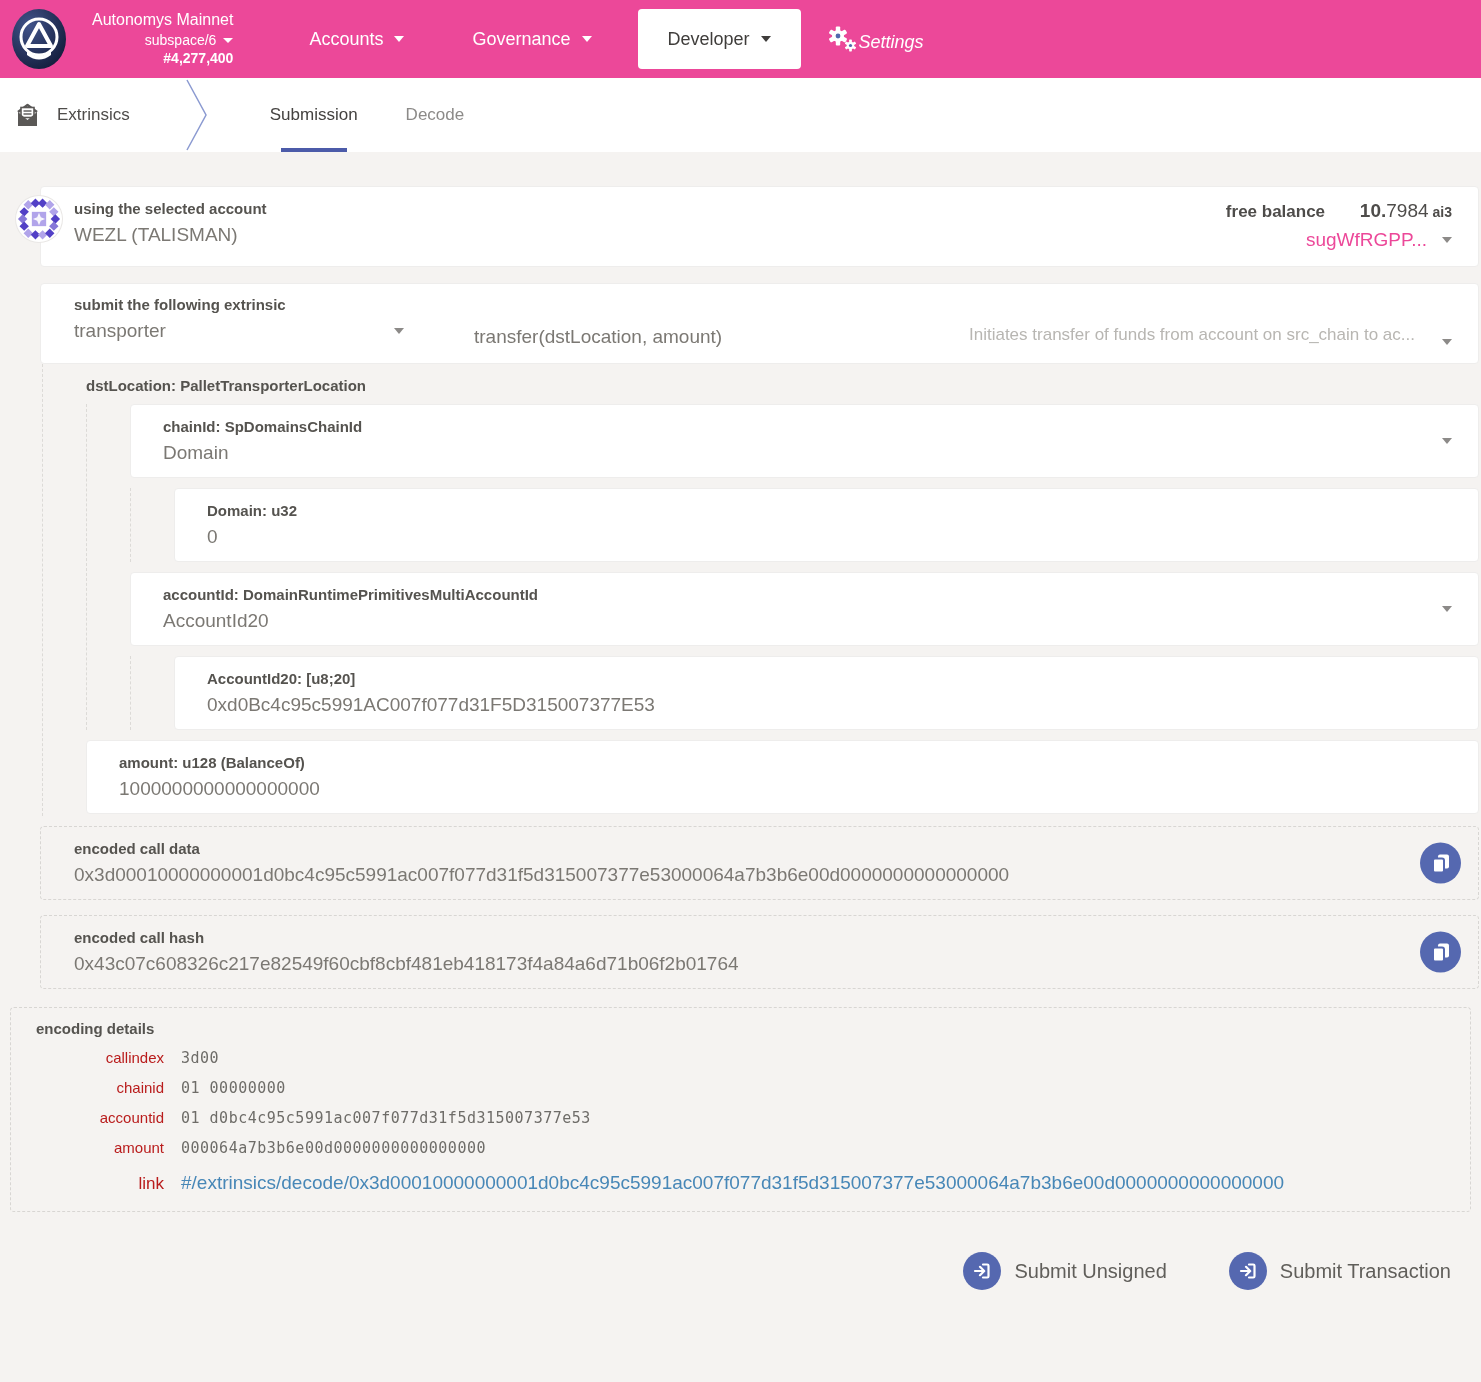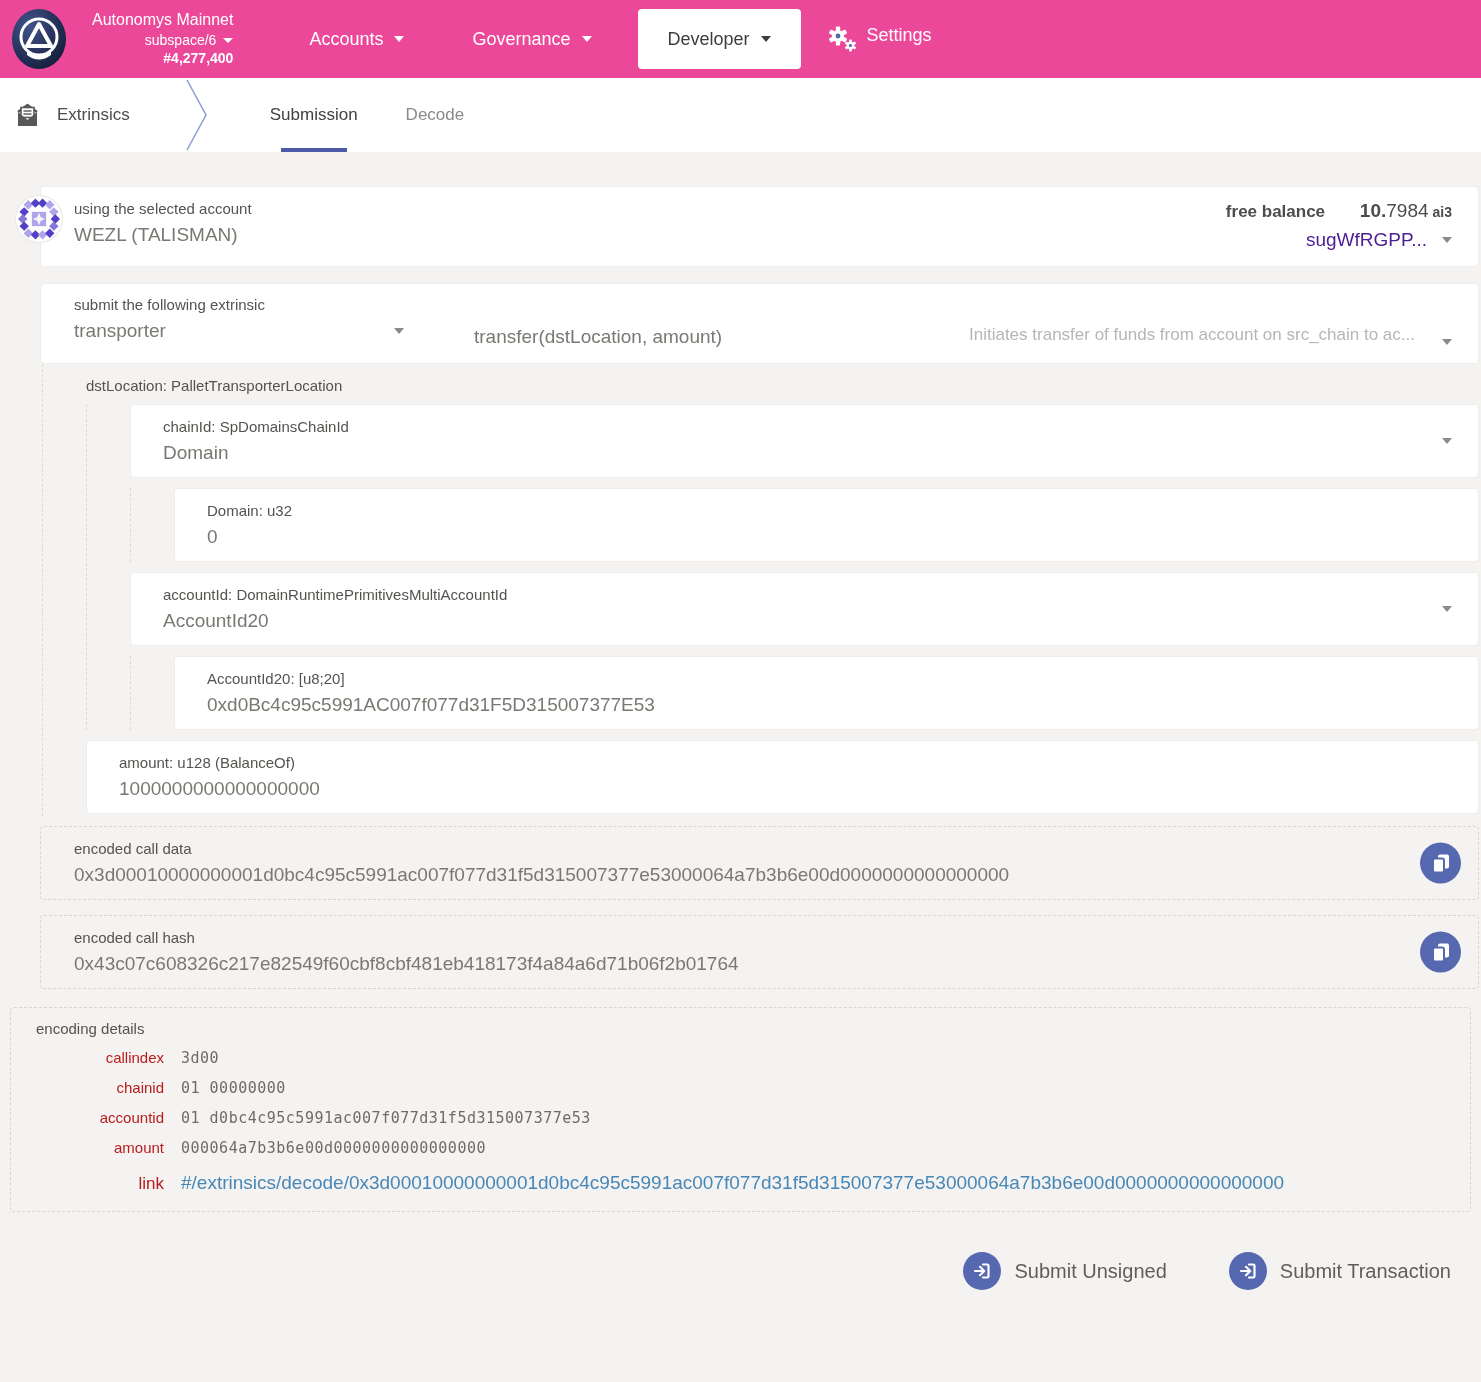--- a/index.html
+++ b/index.html
@@ -28,55 +28,55 @@
   .brand-block { font-size:14px;font-weight:bold; }
   .nav { display:flex; align-items:center; margin-left:42px; height:78px; }
   .nav-item {
     display:flex; align-items:center; gap:11px; font-size:18px;
     padding:0 34px; height:78px; cursor:pointer; white-space:nowrap;
   }
   .nav-item.active {
     background:#fff; color:#3f3d3b; border-radius:4px;
     height:60px; margin:0 12px; padding:0 30px;
   }
-  .nav-settings { display:flex; align-items:flex-start; gap:10px; font-size:18px; margin-left:14px; cursor:pointer; }
+  .nav-settings { display:flex; align-items:flex-end; gap:2px; font-size:18px; margin-left:14px; cursor:pointer;font-style:italic; }
   
   .tabbar { height:74px; background:#fff; display:flex; align-items:center; }
   .section-head { display:flex; align-items:center; gap:16px; margin-left:14px; font-size:17px; color:#4e4c4a; }
   .chev-sep { margin-left:56px; margin-right:62px; display:block; }
   .tab { font-size:17px; color:#8c8a88; margin-right:48px; height:74px; display:flex; align-items:center; position:relative; cursor:pointer; }
   .tab.active { color:#444240; }
   .tab.active::after {
     content:""; position:absolute; left:50%; transform:translateX(-50%);
     bottom:0; width:66px; height:4px; background:#4c5ba9;
   }
   
   .content { padding-top:34px; }
-  .label { font-size:15px; font-weight:400; color:#55534f; }
+  .label { font-size:15px; font-weight:700; color:#55534f; }
   .value { font-size:19px; color:#7b7873; margin-top:7px; }
   .card {
     background:#fff; border:1px solid #eeedec; border-radius:4px;
   }
   .account-card {
     position:relative; margin:0 2px 16px 40px;
     padding:13px 26px 13px 33px;
     display:flex; justify-content:space-between; min-height:81px;
   }
   .identicon {
     position:absolute; left:-25px; top:9px; width:46px; height:46px; cursor:pointer;
     border-radius:50%; background:#fff; box-shadow:0 0 0 1px #e9e7e5;
   }
   .balance-block { text-align:right; }
   .balance-line { font-size:17px; color:#4e4c4a; white-space:nowrap; }
   .balance-label { font-weight:700; margin-right:30px; }
   .bal-whole { font-weight:700; font-size:19px; }
   .bal-frac { font-size:19px; }
   .bal-unit { font-size:14px; font-weight:700; margin-left:4px; }
   .address-line { margin-top:7px; display:flex; align-items:center; justify-content:flex-end; gap:15px;
-    font-size:19px; color:#4c1d95; cursor:pointer; }
+    font-size:19px; color:#ec4899; cursor:pointer; }
   .address-line .caret { color:#8c8a88; }
   
   .extrinsic-card {
     margin:0 2px 0 40px; padding:12px 26px 15px 33px; display:flex; align-items:flex-start;
   }
   .col-pallet { width:330px; }
   .pallet-row { display:flex; align-items:center; justify-content:space-between; cursor:pointer; }
   .pallet-row .caret { color:#8c8a88; }
   .col-method { margin-left:70px; padding-top:30px; font-size:19px; color:#7b7873; cursor:pointer; }
   .col-desc { margin-left:auto; padding-top:29px; display:flex; align-items:flex-end; gap:27px;

